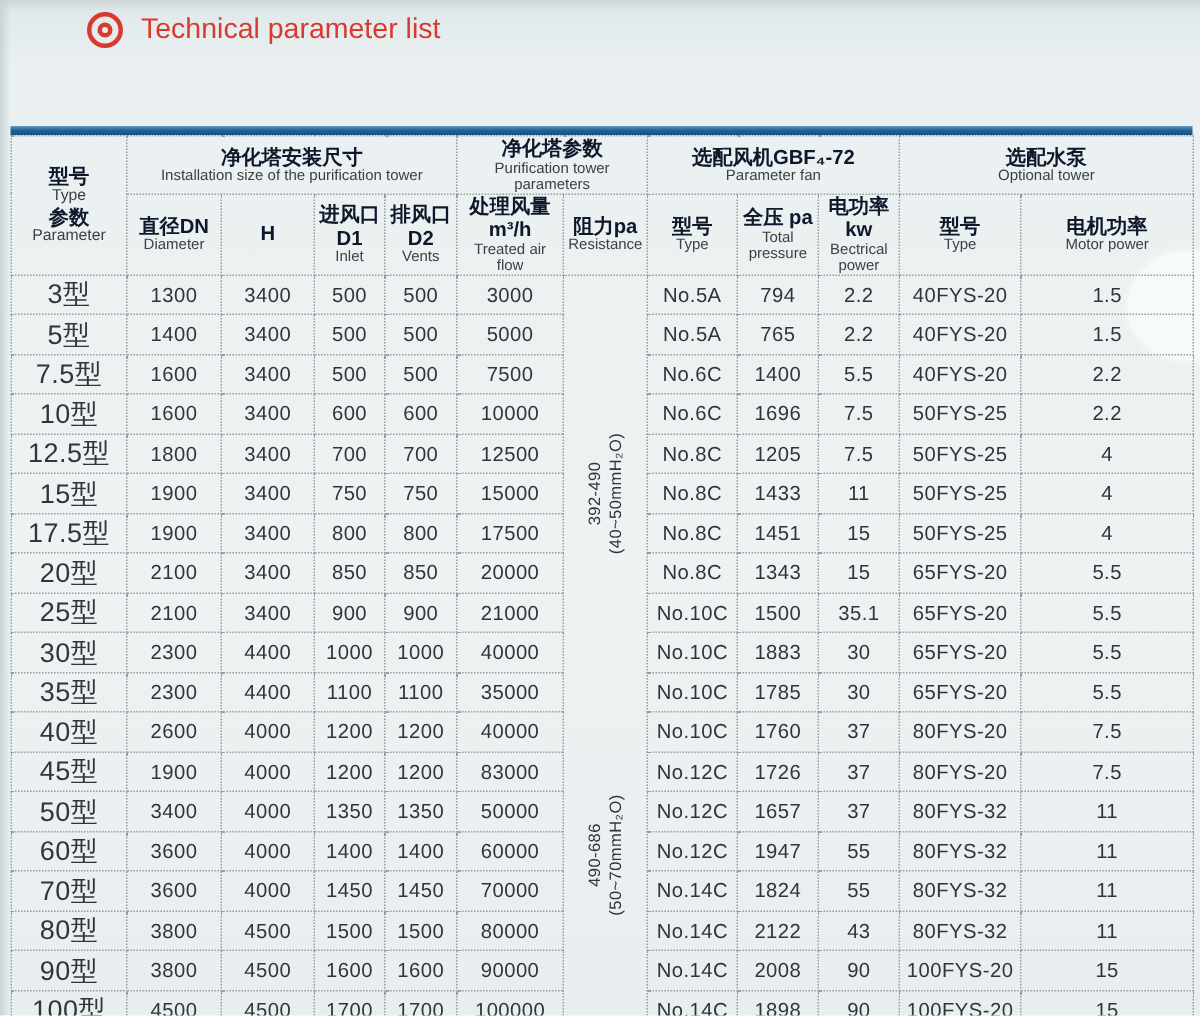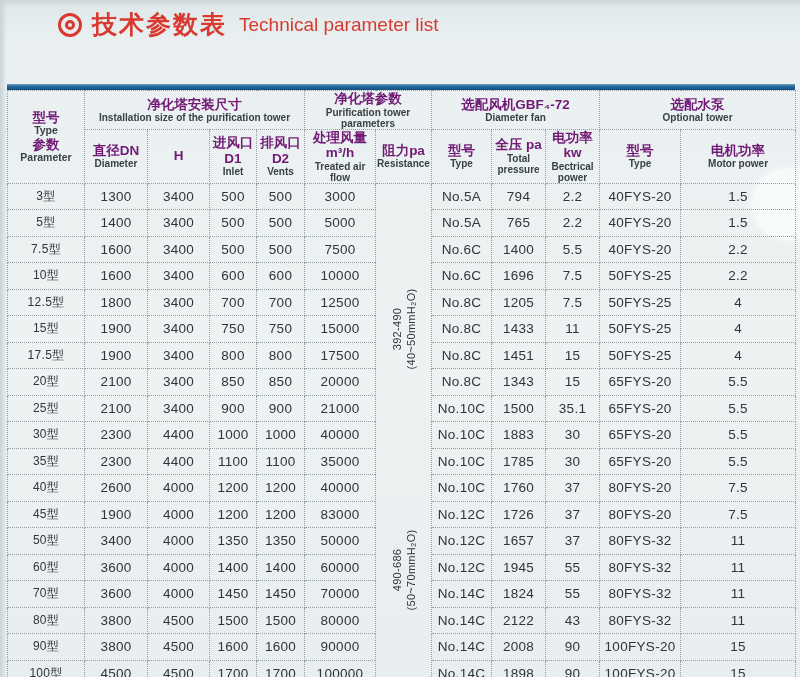--- a/index.html
+++ b/index.html
@@ -26,42 +26,41 @@
   .rule{height:6px;background:linear-gradient(180deg,#6e9cbd,#1e6398 45%,#15537f);}
   table{border-collapse:collapse;table-layout:fixed;width:788px;background:transparent;}
   col.c-model{width:77px;} col.c-dia{width:63px;} col.c-h{width:62px;}
   col.c-inlet{width:47px;} col.c-vents{width:48px;} col.c-flow{width:71px;}
   col.c-res{width:56px;} col.c-ftype{width:60px;} col.c-press{width:54px;}
   col.c-pow{width:54px;} col.c-ptype{width:81px;} col.c-motor{width:115px;}
   th,td{border:1px dotted #959da1;padding:0 1px;text-align:center;vertical-align:middle;font-weight:normal;overflow:hidden;}
   thead tr.group-row th{height:30px;}
   thead tr.sub-row th{height:29px;}
   tbody td{height:25.5px;font-size:13.5px;color:#2f3539;letter-spacing:.3px;}
-  .zh{display:block;font-size:13.5px;font-weight:bold;color:#701a75;line-height:1.15;}
-  .en{display:block;font-size:10px;color:#3a4144;line-height:1.1;letter-spacing:0;font-weight:bold;}
+  .zh{display:block;font-size:13.5px;font-weight:bold;color:#0f172a;line-height:1.15;}
+  .en{display:block;font-size:10px;color:#3a4144;line-height:1.1;letter-spacing:0;}
   .model-head .zh{font-weight:bold;}
   .model-head .en{font-size:10.5px;}
-  td.model-cell{font-size:12px;}
+  td.model-cell{font-size:18px;}
   
   td.res-cell{position:relative;padding:0;}
   .res-label{position:absolute;left:50%;white-space:nowrap;transform:translate(-50%,-50%) rotate(-90deg);font-size:11px;color:#2f3539;line-height:1.3;text-align:center;}
   .res-label .l1,.res-label .l2{display:block;}
 </style>
 </head>
 <body>
 
 <div class="edge-shade-top"></div>
 <div class="edge-shade-left"></div>
 <div class="artifact-circle"></div>
 
 <div class="title-bar">
   <span class="dbl-circle">
       <span class="inner"></span>
     </span>
-  <span class="title-zh">技术参数表</span>
   <span class="title-en">Technical parameter list</span>
 </div>
 
 <div class="table-wrap">
   <div class="rule top"></div>
   <table>
     <colgroup>
       <col class="c-model">
         <col class="c-dia">
         <col class="c-h">
@@ -86,21 +85,21 @@
         <th colspan="4">
           <span class="zh">净化塔安装尺寸</span>
           <span class="en">Installation size of the purification tower</span>
         </th>
         <th colspan="2">
           <span class="zh">净化塔参数</span>
           <span class="en">Purification tower parameters</span>
         </th>
         <th colspan="3">
           <span class="zh">选配风机GBF₄-72</span>
-          <span class="en">Diameter fan</span>
+          <span class="en">Parameter fan</span>
         </th>
         <th colspan="2">
           <span class="zh">选配水泵</span>
           <span class="en">Optional tower</span>
         </th>
       </tr>
       <tr class="sub-row">
           <th>
             <span class="zh">直径DN</span>
             <span class="en">Diameter</span>
@@ -341,21 +340,21 @@
           <td class="value-cell">11</td>
         </tr>
         <tr>
           <td class="model-cell">60型</td>
           <td class="value-cell">3600</td>
           <td class="value-cell">4000</td>
           <td class="value-cell">1400</td>
           <td class="value-cell">1400</td>
           <td class="value-cell">60000</td>
           <td class="value-cell">No.12C</td>
-          <td class="value-cell">1945</td>
+          <td class="value-cell">1947</td>
           <td class="value-cell">55</td>
           <td class="value-cell">80FYS-32</td>
           <td class="value-cell">11</td>
         </tr>
         <tr>
           <td class="model-cell">70型</td>
           <td class="value-cell">3600</td>
           <td class="value-cell">4000</td>
           <td class="value-cell">1450</td>
           <td class="value-cell">1450</td>

